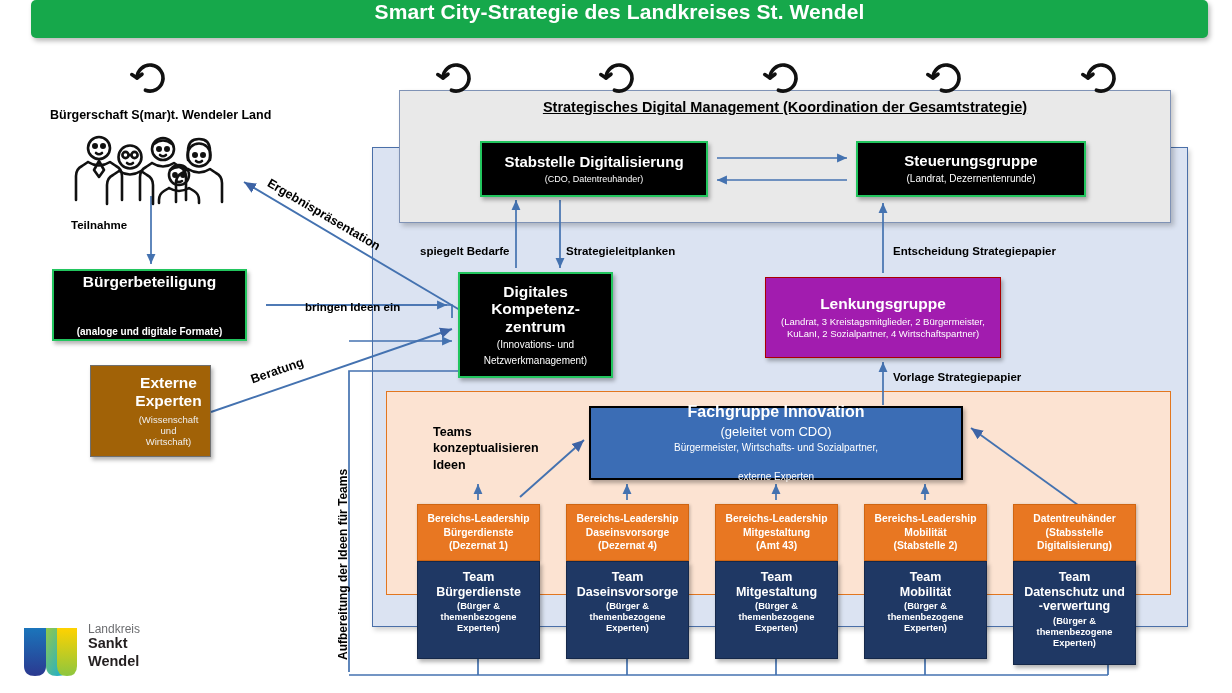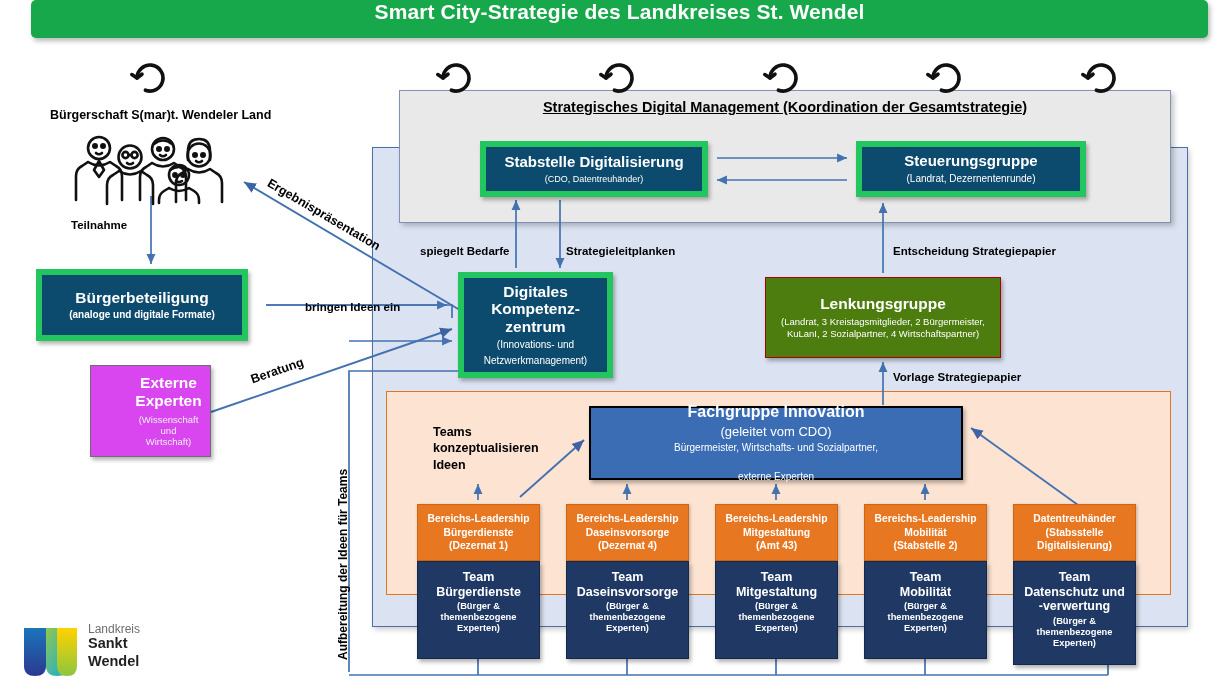--- a/index.html
+++ b/index.html
@@ -41,41 +41,41 @@
     position:absolute;left:386px;top:391px;width:783px;height:202px;
     background:#fce3d2;border:1px solid #e2761f;
   }
 
   
   .box{position:absolute;box-sizing:border-box;display:flex;flex-direction:column;
        align-items:center;justify-content:center;text-align:center;
        color:#fff;box-shadow:2px 3px 4px rgba(0,0,0,.3);padding:2px 4px;}
   .box .h{font-weight:bold;line-height:1.12;}
   .box .s{font-weight:bold;line-height:1.15;}
-  .navy{background:#0c4a6e;border:6px solid #22c55e;}
-  .red{background:#4d7c0f;border:1px solid #a90000;}
-  .grey{background:#d946ef;border:1px solid #6f6f6f;padding-left:40px;}
+  .navy{background:#000000;border:2px solid #22c55e;}
+  .red{background:#a21caf;border:1px solid #a90000;}
+  .grey{background:#a16207;border:1px solid #6f6f6f;padding-left:40px;}
   .blue{background:#3b6db5;border:2px solid #000000;}
 
   .b-stab{left:480px;top:141px;width:228px;height:56px;}
   .b-stab .h{font-size:15px;}
   .b-stab .s{font-size:9px;font-weight:normal;margin-top:3px;}
   .b-steuer{left:856px;top:141px;width:230px;height:56px;}
   .b-steuer .h{font-size:15px;}
   .b-steuer .s{font-size:10px;font-weight:normal;margin-top:3px;}
 
   .b-dkz{left:458px;top:272px;width:155px;height:106px;}
   .b-dkz .h{font-size:15.5px;}
   .b-dkz .s{font-size:10px;font-weight:normal;margin-top:4px;line-height:1.2;}
 
   .b-lenk{left:765px;top:277px;width:236px;height:81px;}
   .b-lenk .h{font-size:15.5px;}
   .b-lenk .s{font-size:9.5px;font-weight:normal;margin-top:3px;line-height:1.28;}
 
-  .b-buerger{left:36px;top:269px;width:212px;height:72px;}
+  .b-buerger{left:52px;top:269px;width:195px;height:72px;justify-content:space-between;}
   .b-buerger .h{font-size:15.5px;}
   .b-buerger .s{font-size:10px;margin-top:3px;}
 
   .b-extern{left:90px;top:365px;width:121px;height:92px;}
   .b-extern .h{font-size:15.5px;line-height:1.18;}
   .b-extern .s{font-size:9.5px;font-weight:normal;margin-top:3px;line-height:1.2;color:#efefef;}
 
   .b-fach{left:589px;top:406px;width:374px;height:74px;}
   .b-fach .h{font-size:16px;}
   .b-fach .s{font-size:10px;font-weight:normal;margin-top:3px;line-height:1.3;}

